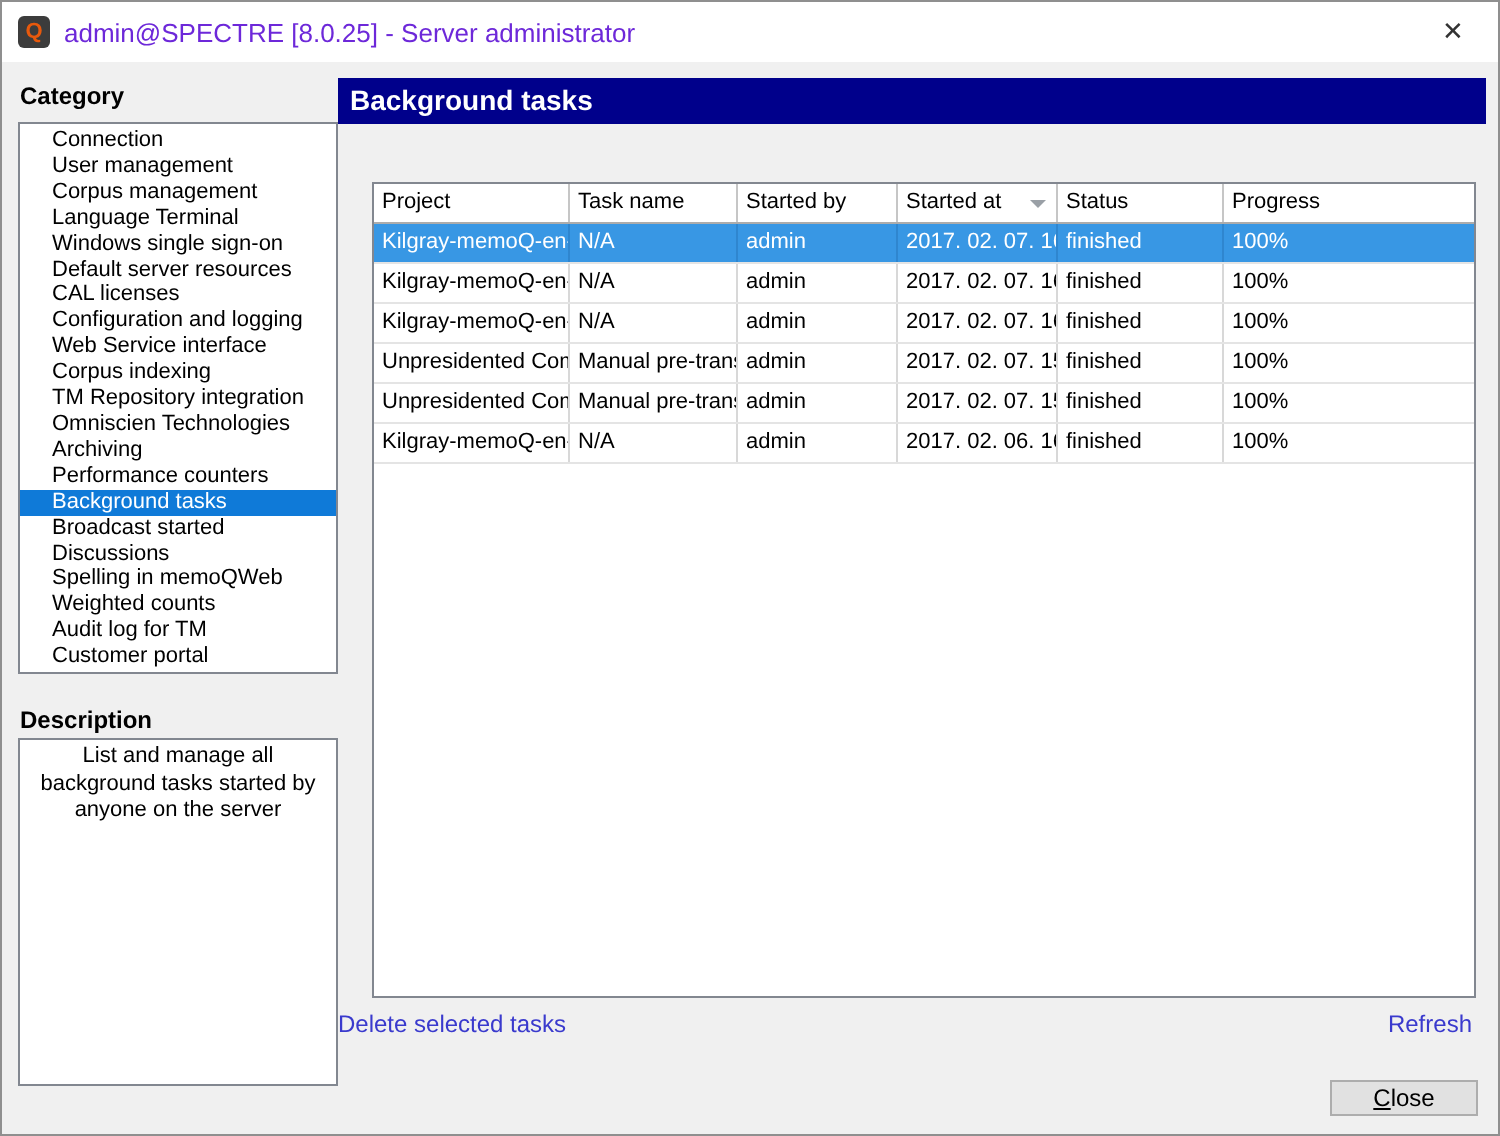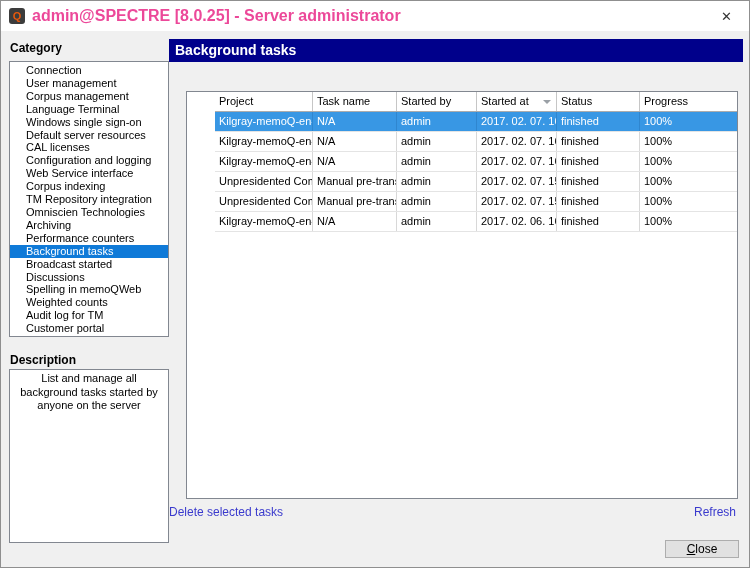--- a/index.html
+++ b/index.html
@@ -12,21 +12,21 @@
   
   .titlebar {
     position: absolute; left: 0; top: 0; width: 100%; height: 30px;
     background: #ffffff; display: flex; align-items: center;
   }
   .app-icon {
     width: 16px; height: 16px; margin-left: 8px; border-radius: 3px;
     background: #3c3c3c; color: #e8590c; font-size: 11px; font-weight: bold;
     display: flex; align-items: center; justify-content: center; line-height: 1;
   }
-  .title-text { margin-left: 7px; font-size: 16px; color: #ec4899; font-weight: bold; }
+  .title-text { margin-left: 7px; font-size: 13px; color: #6d28d9; }
   .close-x {
     position: absolute; right: 0; top: 0; width: 45px; height: 30px;
     display: flex; align-items: center; justify-content: center;
     font-size: 13px; color: #333; cursor: default;
   }
   
   .category-label { position: absolute; left: 9px; top: 40px; font-size: 12px; font-weight: bold; color: #000; }
   .listbox {
     position: absolute; left: 8px; top: 60px; width: 160px; height: 276px;
     background: #ffffff; border: 1px solid #828790; padding: 2px 0; overflow: hidden;
@@ -43,21 +43,21 @@
     font-size: 11px; line-height: 13.5px; color: #000; text-align: center;
   }
   
   .page-header {
     position: absolute; left: 168px; top: 38px; width: 574px; height: 23px;
     background: #00008b; color: #ffffff; font-size: 14px; font-weight: bold;
     line-height: 23px; padding-left: 6px;
   }
   .tasks-table {
     position: absolute; left: 185px; top: 90px; width: 552px; height: 408px;
-    background: #ffffff; border: 1px solid #828790; overflow: hidden; padding-left: 28px;
+    background: #ffffff; border: 1px solid #828790; overflow: hidden;
   }
   .trow { display: flex; height: 20px; }
   .thead { border-bottom: 1px solid #acacac; }
   .thead .cell { font-size: 11px; color: #000; border-right: 1px solid #c6c6c6; position: relative; }
   .cell {
     padding: 0 4px; line-height: 19px; font-size: 11px;
     white-space: nowrap; overflow: hidden; flex: 0 0 auto;
   }
   .c0 { width: 98px; } .c1 { width: 84px; } .c2 { width: 80px; }
   .c3 { width: 80px; } .c4 { width: 83px; } .c5 { width: 126px; border-right: none !important; }

